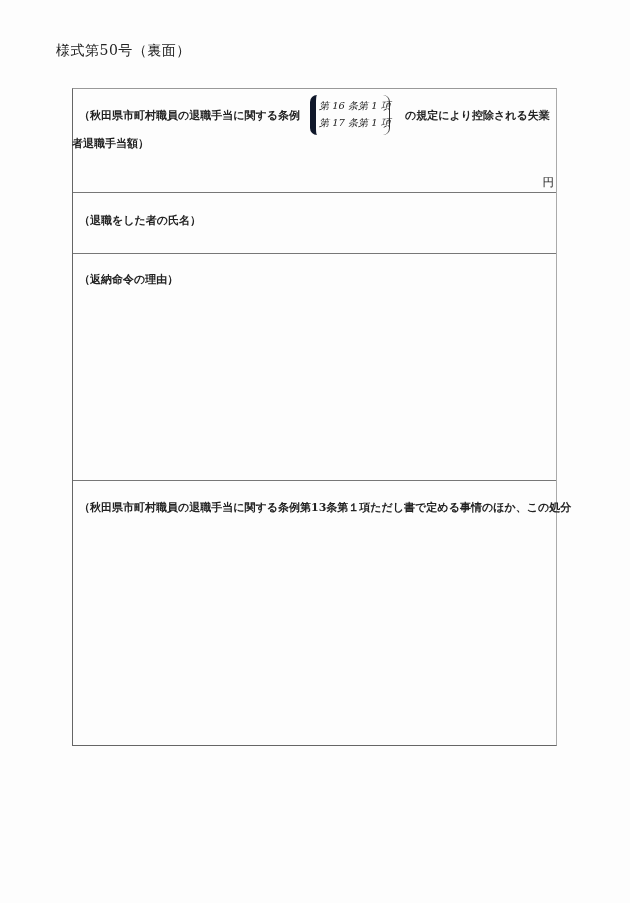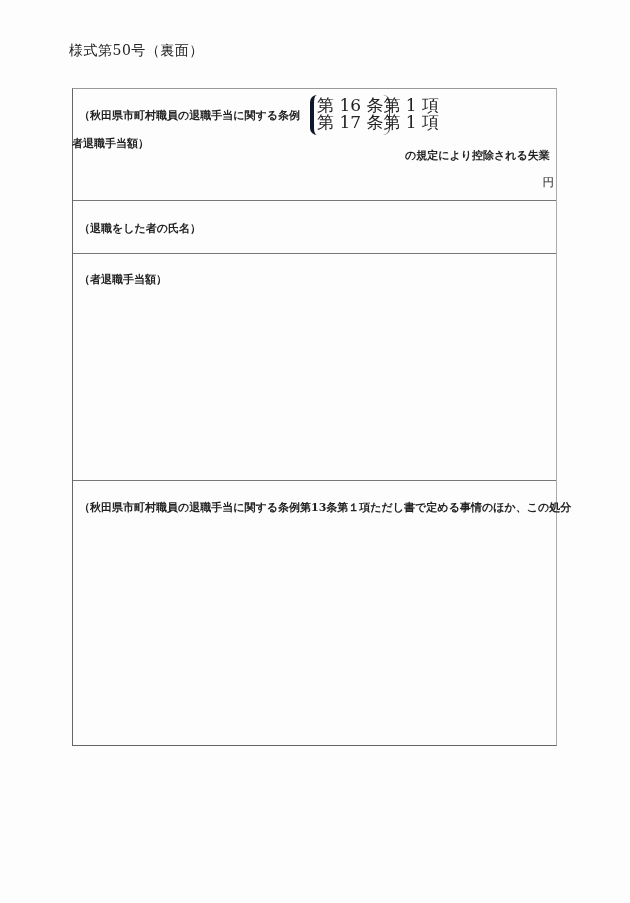--- a/index.html
+++ b/index.html
@@ -14,70 +14,70 @@
       font-family: "DejaVu Serif", "Liberation Serif", serif;
       color: #222;
       overflow: hidden;
     }
     .form-number {
       position: absolute;
       left: 56px;
       top: 42px;
       font-size: 14px;
       letter-spacing: 0.5px;
-      margin-left: 13px;
     }
     .form-table {
       position: absolute;
       left: 72px;
       top: 88px;
       width: 485px;
       height: 658px;
       border: 1px solid #666;
       border-top-color: #999;
       border-right-color: #aaa;
       box-sizing: border-box;
     }
     .row {
       position: absolute;
       left: 0;
       right: 0;
       box-sizing: border-box;
     }
     .row + .row { border-top: 1px solid #777; }
     .row1 { top: 0; height: 103px; }
-    .row2 { top: 111px; height: 61px; }
+    .row2 { top: 103px; height: 61px; }
     .row3 { top: 164px; height: 227px; }
     .row4 { top: 391px; height: 266px; }
 
     .label {
       position: absolute;
       font-size: 11px;
       line-height: 1.2;
       white-space: nowrap;
       font-weight: bold;
     }
     .r1-line1a { left: 6px; top: 20px; }
     .bracket {
       position: absolute;
       left: 237px;
       top: 6px;
       width: 80px;
       height: 40px;
-      border-left: 4px solid #0f172a;
+      border-left: 6px solid #0f172a;
       border-right: 1px solid #333;
       border-radius: 7px;
       box-sizing: border-box;
-      font-size: 17px;
+      font-size: 10px;
       line-height: 17px;
       padding-left: 3px;
       padding-top: 2px;
+      font-style: italic;
     }
     .bracket div { white-space: nowrap; }
-    .r1-line1b { left: 332px; top: 20px; margin-top: 40px; }
+    .r1-line1b { left: 332px; top: 20px; }
     .r1-line2 { left: -1px; top: 48px; text-align: center; }
     .yen {
       position: absolute;
       right: 2px;
       top: 86px;
       font-size: 11.5px;
     }
     .r2-label { left: 6px; top: 21px; }
     .r3-label { left: 6px; top: 19px; }
     .r4-line1 { left: 6px; top: 20px; }
@@ -99,20 +99,20 @@
     <span class="label r1-line1b">の規定により控除される失業</span>
     <span class="label r1-line2">者退職手当額）</span>
     <span class="yen">円</span>
   </div>
 
   <div class="row row2">
     <span class="label r2-label">（退職をした者の氏名）</span>
   </div>
 
   <div class="row row3">
-    <span class="label r3-label">（者退職手当額）</span>
+    <span class="label r3-label">（返納命令の理由）</span>
   </div>
 
   <div class="row row4">
     <span class="label r4-line1">（秋田県市町村職員の退職手当に関する条例第13条第１項ただし書で定める事情のほか、この処分</span>
   </div>
 
 </div>
 
 </body></html>

